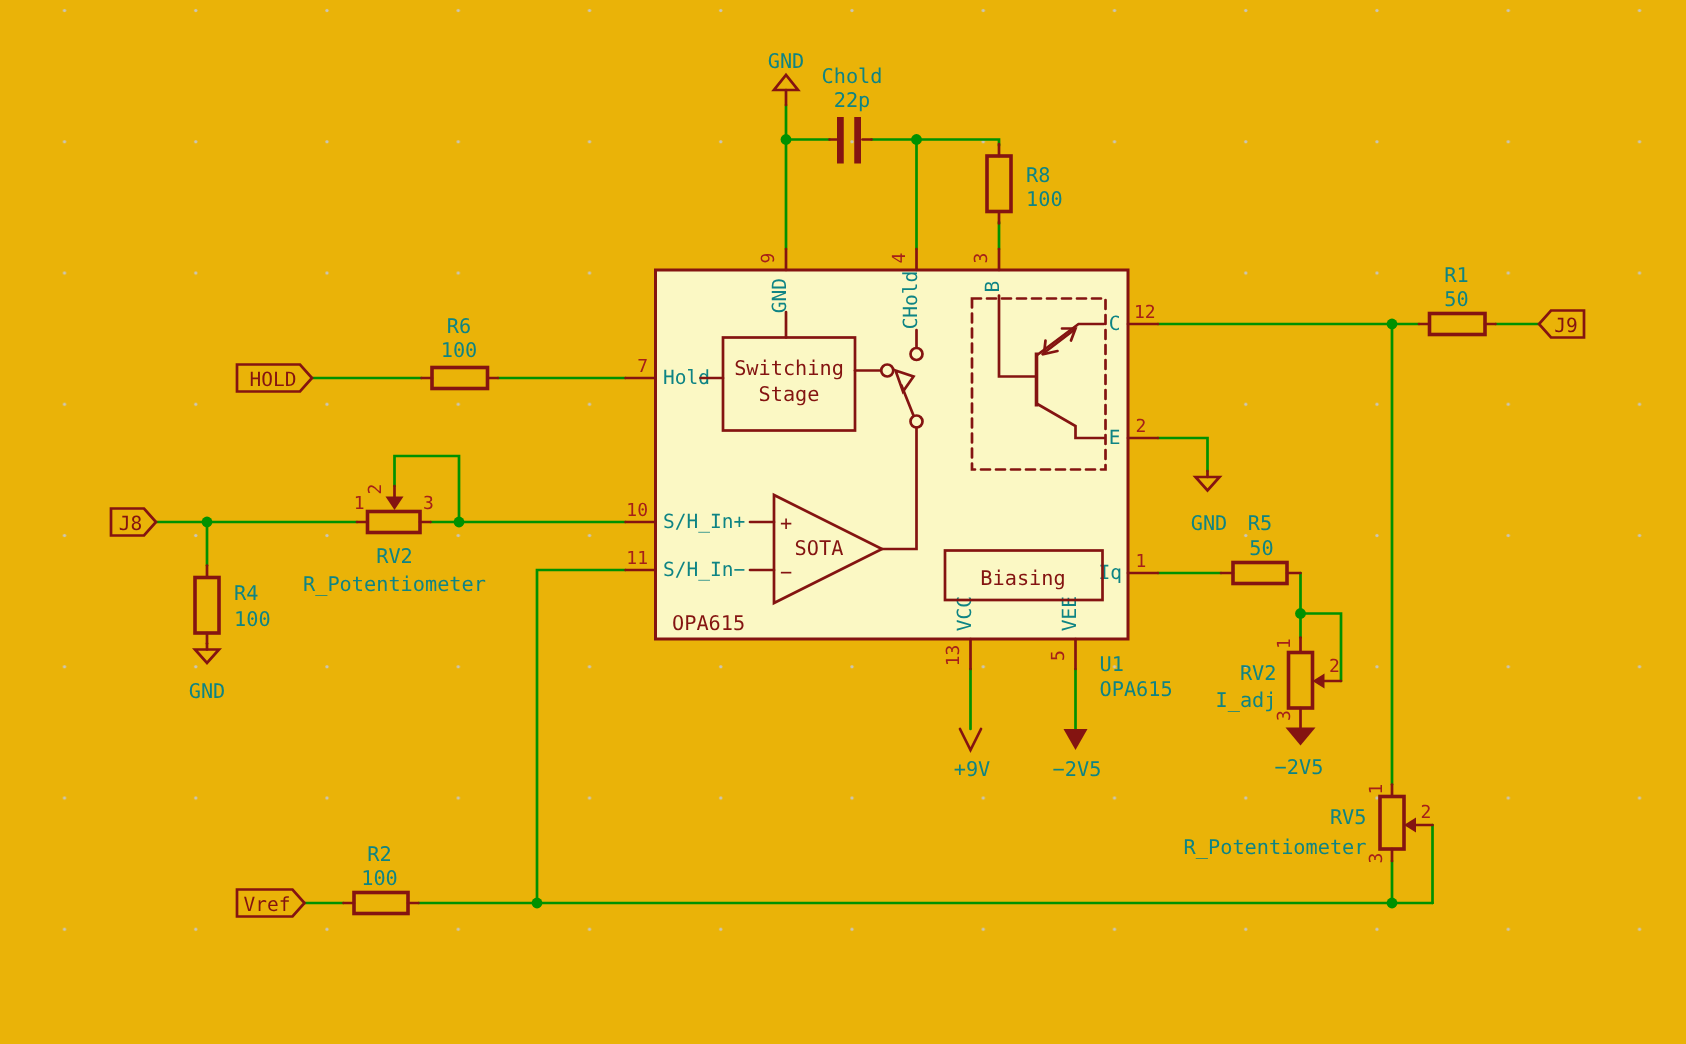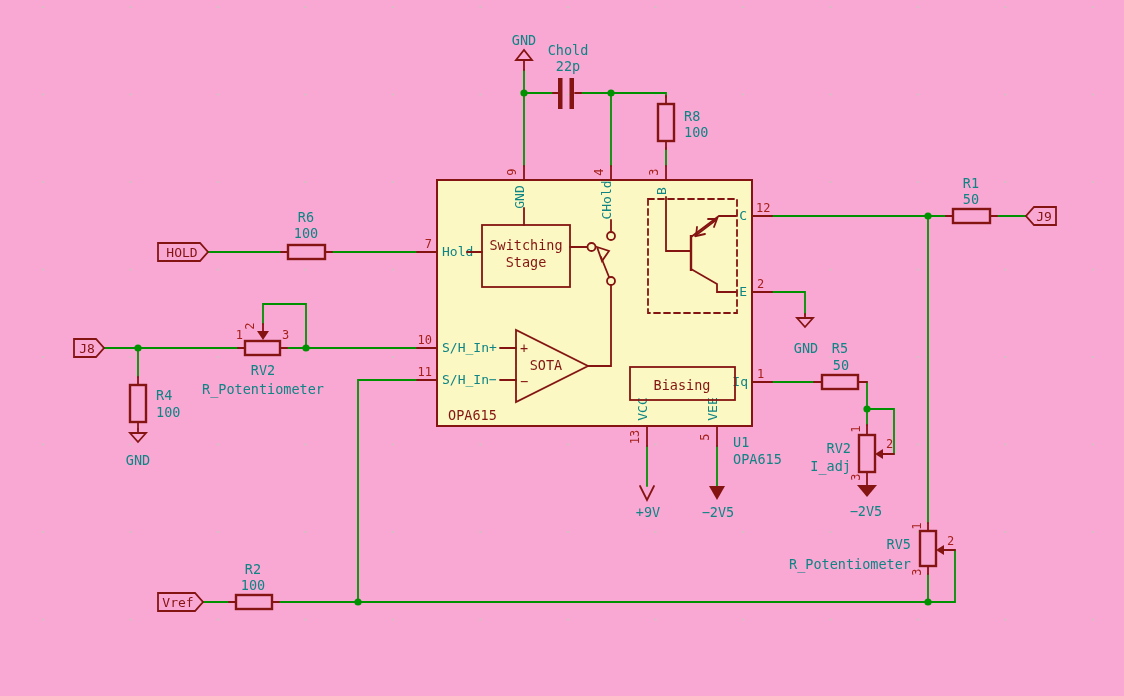--- a/index.html
+++ b/index.html
@@ -1,16 +1,16 @@
 <!DOCTYPE html>
 <html><head>
 <meta charset="utf-8">
 <style>
   html,body{margin:0;padding:0;background:#e9e6df;}
-  #sheet{width:1124px;height:696px;position:relative;background:#f9a8d4;overflow:hidden;}
+  #sheet{width:1124px;height:696px;position:relative;background:#eab308;overflow:hidden;}
   svg{display:block;}
   text{font-family:"DejaVu Sans Mono","Liberation Mono",monospace;}
   .w{stroke:#009100;stroke-width:1.8;fill:none;stroke-linecap:round;}
   .s{stroke:#841411;stroke-width:1.8;fill:none;stroke-linecap:round;}
   .s2{stroke:#841411;stroke-width:2.4;fill:none;}
   .sf{fill:#841411;stroke:none;}
   .jd{fill:#009100;stroke:none;}
   .tf{fill:#0E8484;font-size:13.5px;}   
   .tp{fill:#0E8484;font-size:13px;}     
   .tn{fill:#A52019;font-size:12px;}     

